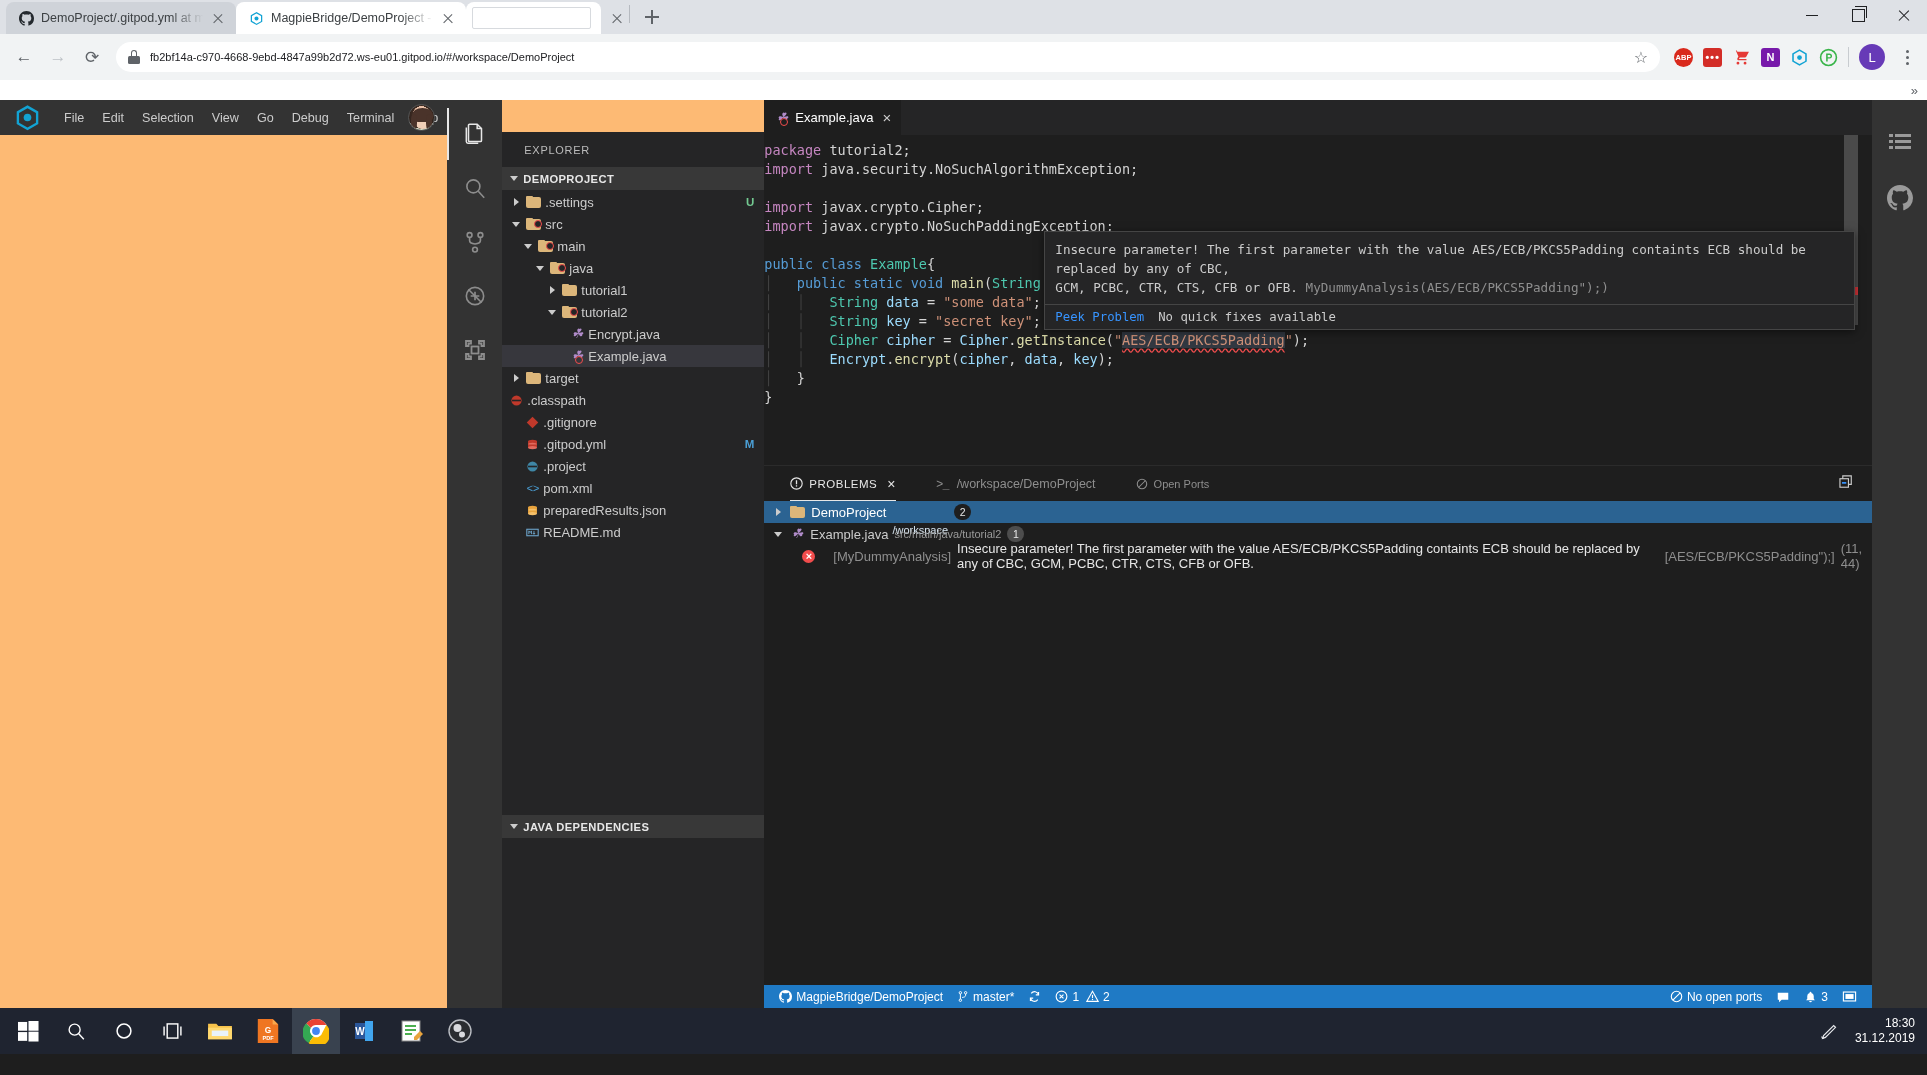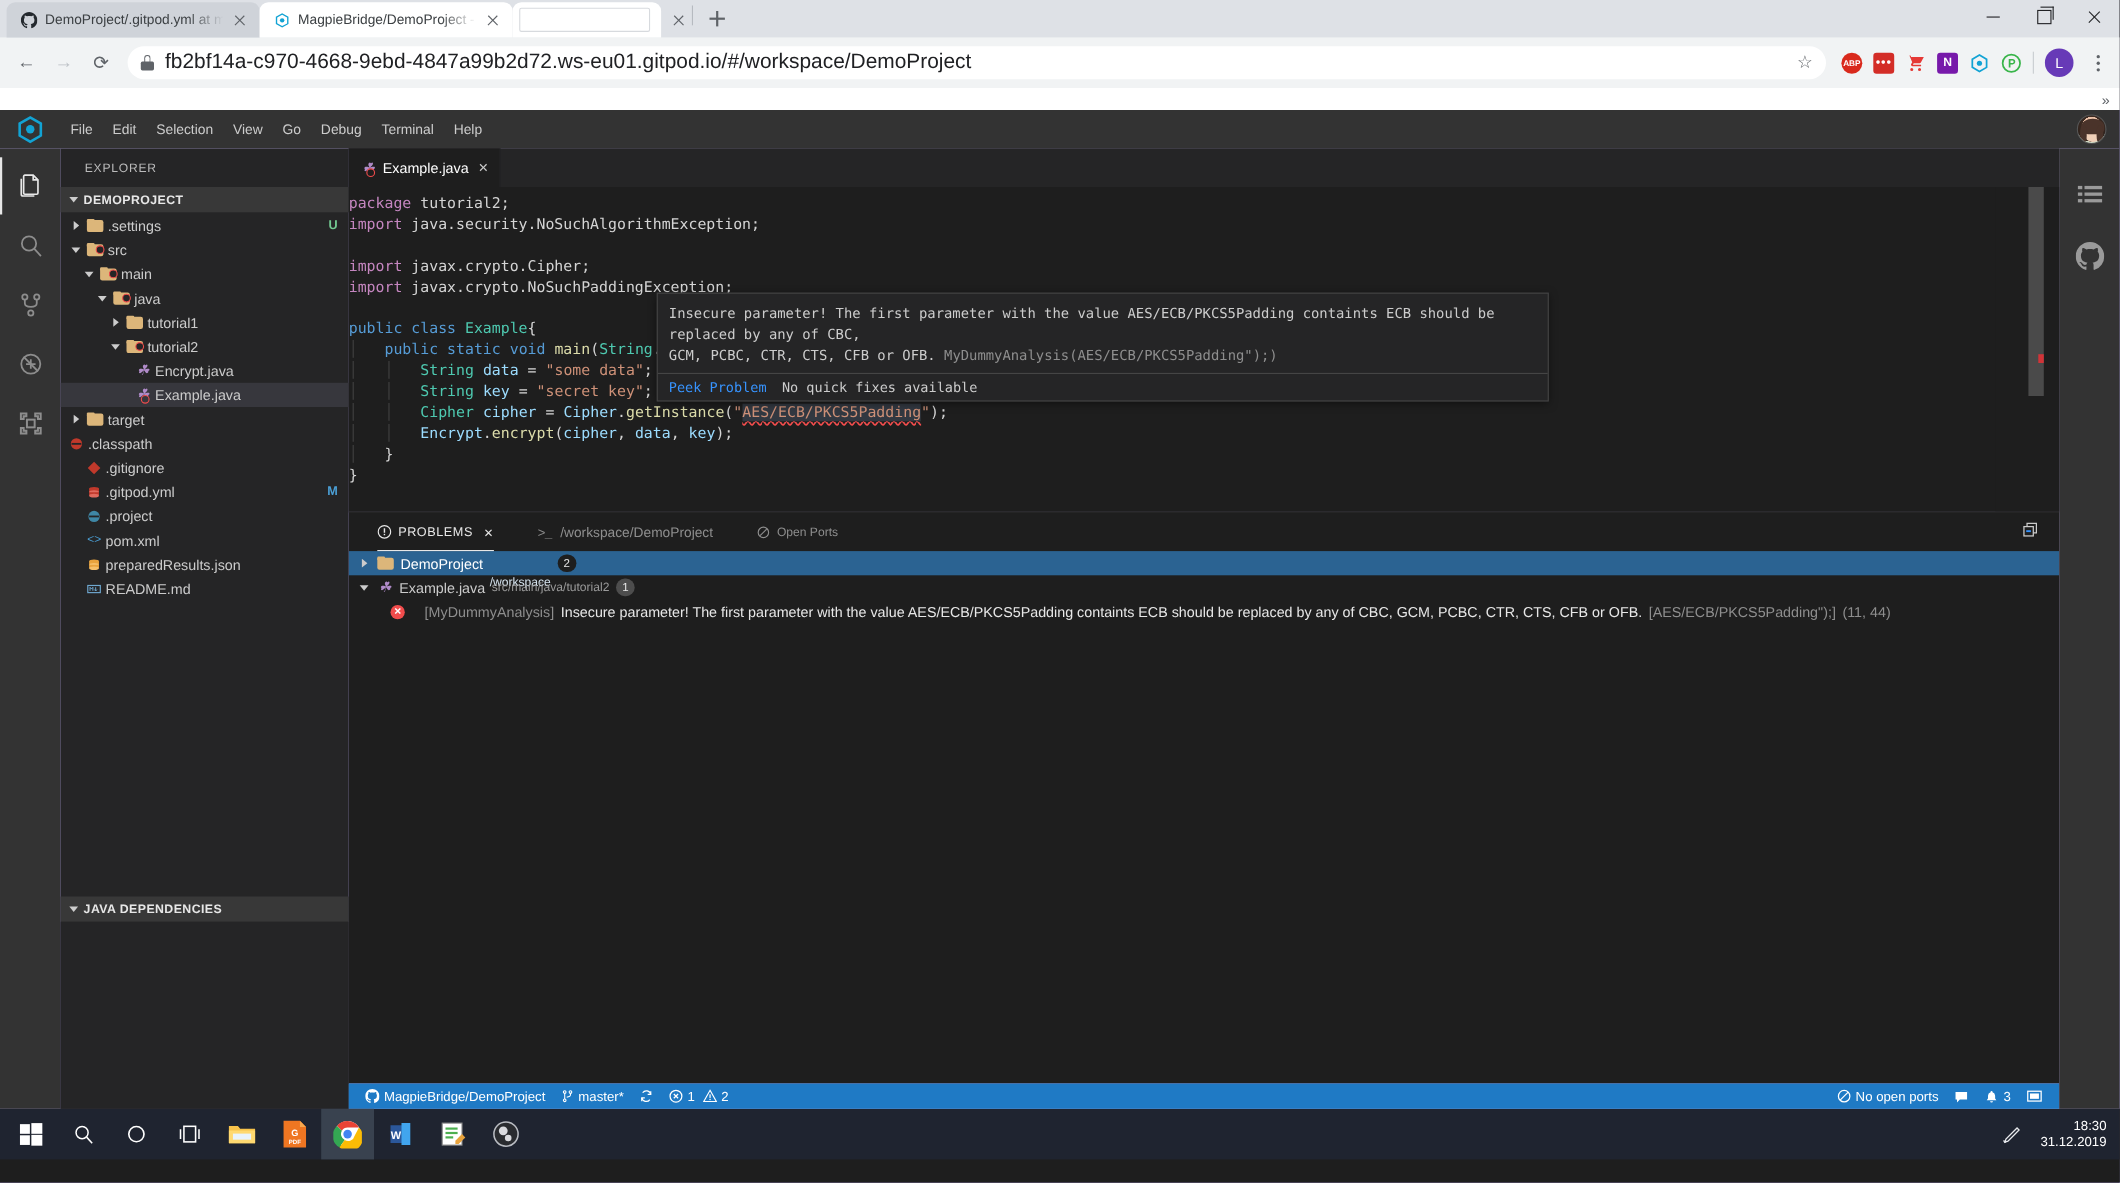--- a/index.html
+++ b/index.html
@@ -76,21 +76,21 @@
   .nav-btn.disabled { color: #bdc1c6; }
   .omnibox {
     flex: 1 1 auto; height: 30px; background: #ffffff;
     border-radius: 16px; display: flex; align-items: center;
     padding: 0 12px; margin: 0 6px; gap: 10px; min-width: 0;
   }
   .lock-icon { width: 12px; height: 14px; position: relative; flex:0 0 12px; }
   .lock-icon .body { position:absolute; bottom:0; left:0; width:12px; height:8px; background:#5f6368; border-radius:1.5px; }
   .lock-icon .shackle { position:absolute; top:0; left:3px; width:6px; height:7px; border:1.6px solid #5f6368; border-bottom:none; border-radius:3px 3px 0 0; }
   .url-text {
-    flex: 1 1 auto; font-size: 19px; color: #202124;
+    flex: 1 1 auto; font-size: 11px; color: #202124;
     white-space: nowrap; overflow: hidden;
   }
   .star-icon { font-size: 16px; color: #5f6368; flex:0 0 auto; cursor:pointer; }
   .ext-icons { display: flex; align-items: center; gap: 10px; padding-left: 6px; }
   .ext { width: 19px; height: 19px; border-radius: 3px; display: flex; align-items: center; justify-content: center;
          font-size: 9px; font-weight: bold; color: #fff; flex: 0 0 19px; }
   .ext-abp { background: #d9291c; border-radius: 50%; font-size: 7.5px; }
   .ext-lp  { background: #d32d27; }
   .ext-lp-dots { letter-spacing: 1px; font-size: 11px; line-height: 6px; }
   .ext-cart { color: #e53935; font-size: 17px; background: none; }
@@ -106,22 +106,22 @@
   .kebab i { width: 3px; height: 3px; border-radius: 50%; background: #5f6368; display:block; }
 
   .bookmarkbar {
     height: 20px; background: #ffffff; display:flex; align-items:center;
     justify-content: flex-end; padding-right: 10px;
   }
   .bm-overflow { font-size: 13px; color: #5f6368; letter-spacing: -1px; }
 
   
   .vscode {
-    width: 1927px; height: 908px; background: #c4b5fd;
-    display: flex; flex-direction: column; position: relative;
+    width: 1927px; height: 908px; background: #fdba74;
+    display: flex; flex-direction: row; position: relative;
   }
   .titlebar {
     height: 35px; background: #333333; display: flex; align-items: center;
     flex: 0 0 35px; position: relative;
   }
   .gitpod-logo {
     width: 55px; height: 35px; display: flex; align-items: center; justify-content: center;
   }
   .menubar { display: flex; align-items: center; gap: 0; }
   .menu-item {
@@ -150,21 +150,21 @@
     width: 55px; height: 52px; display: flex; align-items: center; justify-content: center;
     color: #8d8d8d; cursor: pointer; position: relative;
   }
   .act-item.active { color: #e7e7e7; }
   .act-item.active::before {
     content: ""; position: absolute; left: 0; top: 0; bottom: 0; width: 2px; background: #e7e7e7;
   }
 
   .sidebar {
     width: 262px; background: #252526; display: flex; flex-direction: column;
-    flex: 0 0 262px; min-height: 0;
+    flex: 0 0 262px; min-height: 0; margin-top: 32px;
   }
   .sidebar-title {
     height: 35px; display: flex; align-items: center; padding-left: 22px;
     font-size: 11px; letter-spacing: 0.7px; color: #bbbbbb; text-transform: uppercase;
     flex: 0 0 35px;
   }
   .section-header {
     height: 23px; display: flex; align-items: center; gap: 5px; padding-left: 8px;
     background: #383838; font-size: 11.2px; font-weight: bold; color: #e7e7e7;
     letter-spacing: 0.4px; cursor: pointer; flex: 0 0 23px;

